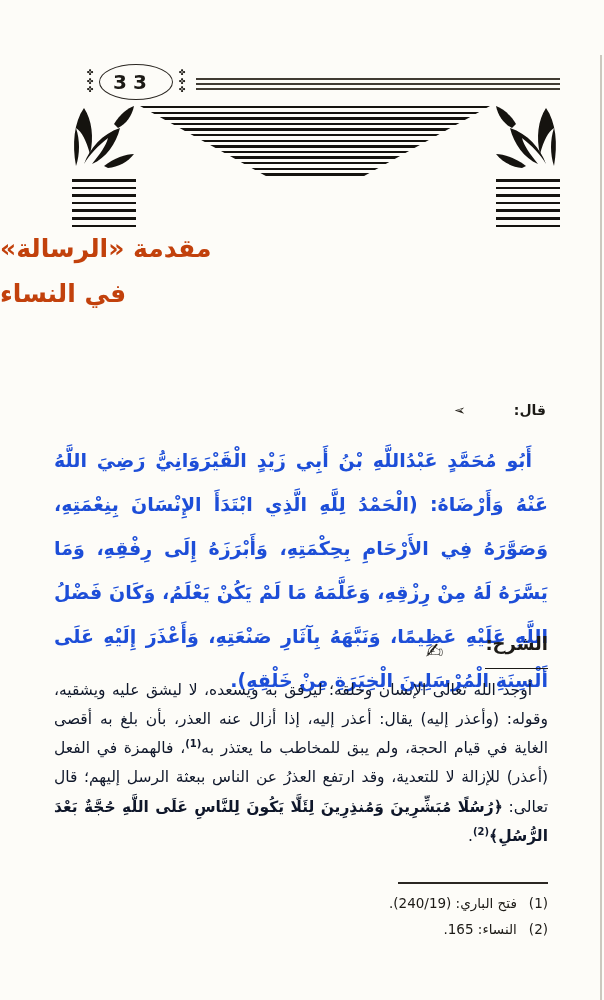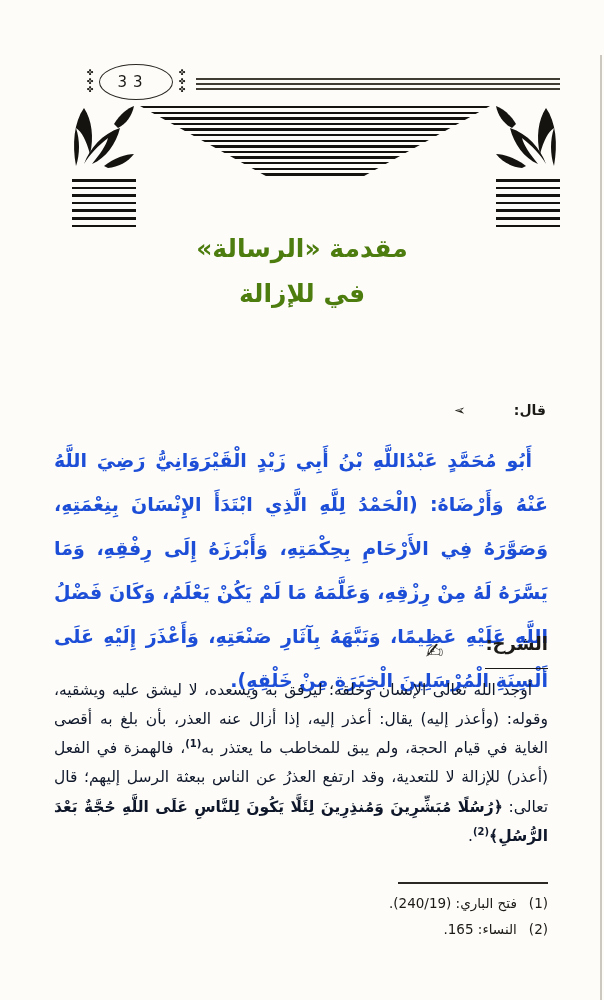--- a/index.html
+++ b/index.html
@@ -29,21 +29,21 @@
   .head-rules{
     flex:1; height:13px; margin-top:4px;
     background:repeating-linear-gradient(to bottom,#413c34 0 1.6px,transparent 1.6px 5px);
   }
   .pagenum-group{ display:flex; align-items:center; gap:3px; }
   .oval{
     width:74px; height:36px; border:1.6px solid #2b2722; border-radius:50%;
     display:flex; align-items:center; justify-content:center;
     background:#fdfcf8;
   }
-  .oval span{ font-size:15px; font-weight:normal; letter-spacing:6px; padding-right:6px; }
+  .oval span{ font-size:20px; font-weight:bold; letter-spacing:6px; padding-right:6px; }
   .side-orn{
     font-size:8px; line-height:1.05; color:#17140f; text-align:center; width:12px;
   }
 
   
   .deco-band{ position:absolute; top:104px; left:44px; right:44px; height:130px; }
   .corner{ position:absolute; top:0; width:66px; }
   .corner.left-c{ left:26px; }
   .corner.right-c{ right:0; }
   .corner.right-c svg{ transform:scaleX(-1); }
@@ -53,22 +53,22 @@
   }
   .taper{
     position:absolute; left:96px; right:70px; top:2px; height:72px;
     background:repeating-linear-gradient(to bottom,#15130f 0 2.4px,transparent 2.4px 5.6px);
     clip-path:polygon(0% 0%, 100% 0%, 63% 100%, 37% 100%);
   }
 
   
   .chapter-title{
     position:absolute; top:226px; left:0; right:0;
-    text-align:center; font-weight:bold; font-size:25px; line-height:1.8;
-    color:#4d7c0f;
+    text-align:left; font-weight:bold; font-size:25px; line-height:1.8;
+    color:#c2410c;
   }
 
   
   .qala-row{
     position:absolute; top:402px; right:58px;
     display:flex; align-items:center; gap:48px;
   }
   .qala-label{ font-size:14px; font-weight:bold; }
   .arrow-orn{ font-size:14px; transform:scaleX(-1); color:#24201a; }
   .matn{
@@ -135,21 +135,21 @@
         <path d="M14 60 C20 44 32 30 50 24 C46 40 36 54 22 60 C30 50 36 42 38 34 C28 42 20 50 14 60 Z" fill="#15130f"></path>
         <path d="M34 62 C44 54 56 50 64 50 C58 58 48 63 38 64 Z" fill="#15130f"></path>
         <path d="M44 20 C50 10 58 4 64 2 C62 12 56 20 48 24 Z" fill="#15130f"></path>
       </svg>
       <div class="corner-lines"></div>
     </div>
   </div>
 
   <div class="chapter-title">
     <div>مقدمة «الرسالة»</div>
-    <div>في للإزالة</div>
+    <div>في النساء</div>
   </div>
 
   <div class="qala-row">
     <span class="qala-label">قال:</span>
     <span class="arrow-orn">➢</span>
   </div>
   <p class="matn">أَبُو مُحَمَّدٍ عَبْدُاللَّهِ بْنُ أَبِي زَيْدٍ الْقَيْرَوَانِيُّ رَضِيَ اللَّهُ عَنْهُ وَأَرْضَاهُ: (الْحَمْدُ لِلَّهِ الَّذِي ابْتَدَأَ الإِنْسَانَ بِنِعْمَتِهِ، وَصَوَّرَهُ فِي الأَرْحَامِ بِحِكْمَتِهِ، وَأَبْرَزَهُ إِلَى رِفْقِهِ، وَمَا يَسَّرَهُ لَهُ مِنْ رِزْقِهِ، وَعَلَّمَهُ مَا لَمْ يَكُنْ يَعْلَمُ، وَكَانَ فَضْلُ اللَّهِ عَلَيْهِ عَظِيمًا، وَنَبَّهَهُ بِآثَارِ صَنْعَتِهِ، وَأَعْذَرَ إِلَيْهِ عَلَى أَلْسِنَةِ الْمُرْسَلِينَ الْخِيَرَةِ مِنْ خَلْقِهِ).</p>
 
   <div class="sharh-row">
     <span class="sharh-label">الشرح:</span>

